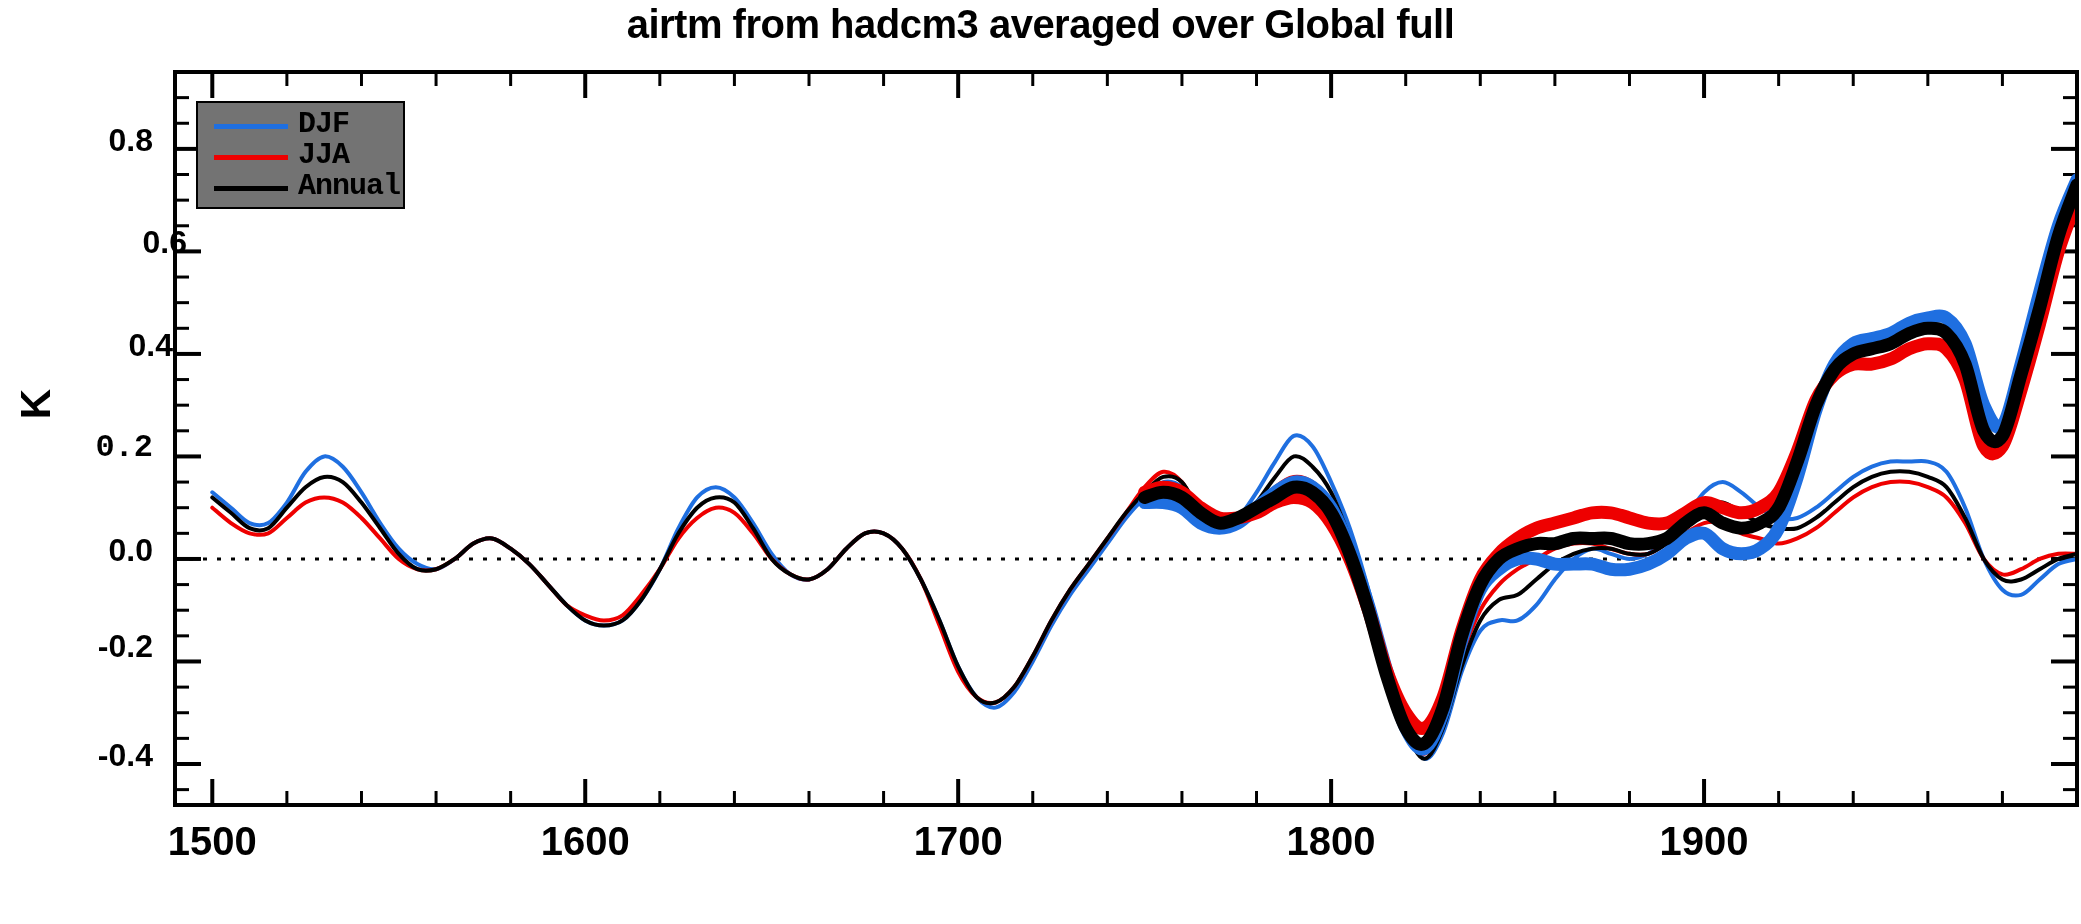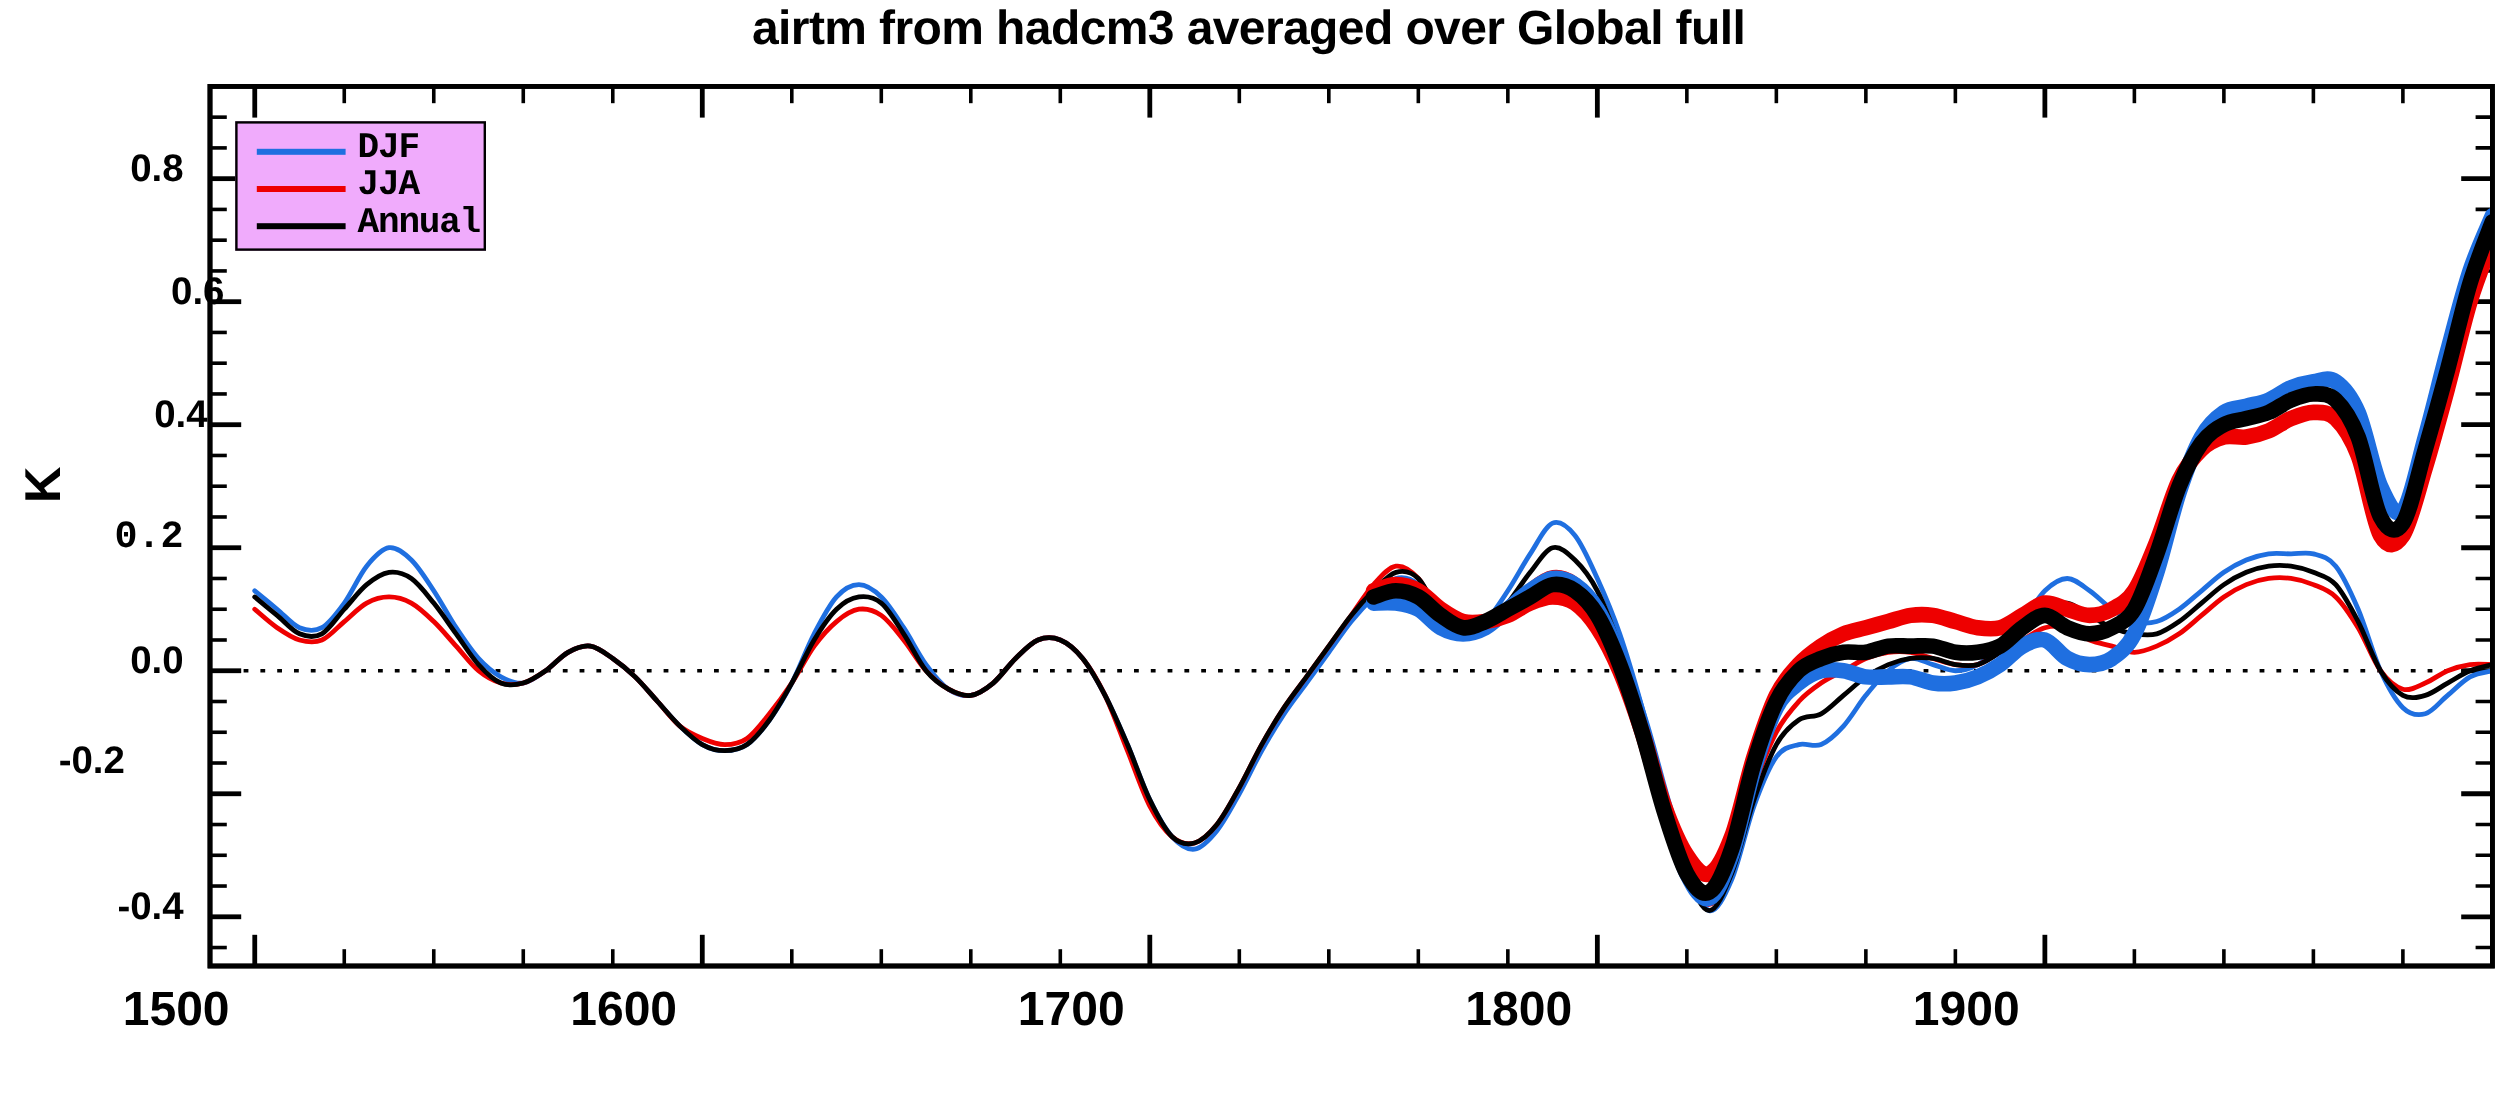--- a/index.html
+++ b/index.html
@@ -5,33 +5,33 @@
   html,body{margin:0;padding:0;background:#fff;}
   body{width:2081px;height:924px;font-family:"Liberation Sans",sans-serif;overflow:hidden;}
   #root{position:relative;width:2081px;height:924px;background:#ffffff;}
   #chart-title{
     position:absolute;left:0;top:2px;width:2081px;text-align:center;
     font-size:40px;font-weight:bold;color:#000;letter-spacing:-0.5px;
     font-family:"Liberation Sans",sans-serif;
   }
   #plot-svg{position:absolute;left:0;top:0;}
   .ytick-label{position:absolute;text-align:right;font-size:32px;font-weight:bold;color:#000;}
-  .xtick-label{position:absolute;font-size:40px;font-weight:bold;color:#000;}
+  .xtick-label{position:absolute;text-align:center;font-size:40px;font-weight:bold;color:#000;}
   #ylabel-k{
     position:absolute;left:-4px;top:380px;width:80px;text-align:center;
     font-size:42px;font-weight:bold;
     transform:rotate(-90deg);transform-origin:center center;
   }
   #xlabel-year{
     position:absolute;left:0;top:862px;width:2081px;text-align:center;
     font-size:42px;font-weight:bold;
   }
   #legend-box{
     position:absolute;left:196px;top:101px;width:205px;height:104px;
-    border:2px solid #000;background:#f0abfc;
+    border:2px solid #000;background:#737373;
   }
   .legend-row{position:absolute;left:0;height:30px;width:205px;}
   .legend-swatch{position:absolute;left:16px;top:13px;width:74px;height:5px;}
   .legend-text{position:absolute;left:100px;top:-4px;font-size:30px;font-weight:bold;color:#000;
     font-family:"Liberation Mono","DejaVu Sans Mono",monospace;letter-spacing:-1px;}
 </style>
 </head>
 <body>
 
 <div id="root">
@@ -158,21 +158,21 @@
         <path d="M 1144.65 492.32 C 1147.75 491.47, 1157.08 487.20, 1163.29 487.20 C 1169.51 487.20, 1175.73 488.90, 1181.94 492.32 C 1188.16 495.74, 1194.37 503.43, 1200.59 507.70 C 1206.80 511.97, 1213.02 516.24, 1219.24 517.95 C 1225.45 519.66, 1231.67 518.81, 1237.88 517.95 C 1244.10 517.10, 1250.31 515.39, 1256.53 512.83 C 1262.75 510.26, 1268.96 505.14, 1275.18 502.57 C 1281.39 500.01, 1287.61 497.45, 1293.82 497.45 C 1300.04 497.45, 1306.25 498.30, 1312.47 502.57 C 1318.69 506.84, 1324.90 513.68, 1331.12 523.08 C 1337.33 532.47, 1343.55 544.43, 1349.76 558.96 C 1355.98 573.48, 1362.20 591.42, 1368.41 610.22 C 1374.63 629.01, 1380.84 654.64, 1387.06 671.73 C 1393.27 688.81, 1399.49 703.34, 1405.71 712.73 C 1411.92 722.13, 1418.14 730.67, 1424.35 728.11 C 1430.57 725.55, 1436.78 713.59, 1443.00 697.36 C 1449.22 681.12, 1455.43 650.37, 1461.65 630.72 C 1467.86 611.07, 1474.08 592.28, 1480.29 579.46 C 1486.51 566.65, 1492.73 560.67, 1498.94 553.83 C 1505.16 547.00, 1511.37 542.73, 1517.59 538.45 C 1523.80 534.18, 1530.02 530.77, 1536.24 528.20 C 1542.45 525.64, 1548.67 524.79, 1554.88 523.08 C 1561.10 521.37, 1567.31 519.66, 1573.53 517.95 C 1579.75 516.24, 1585.96 513.68, 1592.18 512.83 C 1598.39 511.97, 1604.61 511.97, 1610.82 512.83 C 1617.04 513.68, 1623.25 516.24, 1629.47 517.95 C 1635.69 519.66, 1641.90 522.22, 1648.12 523.08 C 1654.33 523.93, 1660.55 524.79, 1666.76 523.08 C 1672.98 521.37, 1679.20 516.24, 1685.41 512.83 C 1691.63 509.41, 1697.84 503.43, 1704.06 502.57 C 1710.27 501.72, 1716.49 505.99, 1722.71 507.70 C 1728.92 509.41, 1735.14 512.83, 1741.35 512.83 C 1747.57 512.83, 1753.78 511.12, 1760.00 507.70 C 1766.22 504.28, 1772.43 501.72, 1778.65 492.32 C 1784.86 482.92, 1791.08 466.69, 1797.29 451.31 C 1803.51 435.94, 1809.73 412.87, 1815.94 400.06 C 1822.16 387.24, 1828.37 380.41, 1834.59 374.43 C 1840.80 368.45, 1847.02 365.88, 1853.24 364.17 C 1859.45 362.47, 1865.67 365.03, 1871.88 364.17 C 1878.10 363.32, 1884.31 361.61, 1890.53 359.05 C 1896.75 356.49, 1902.96 351.36, 1909.18 348.80 C 1915.39 346.23, 1921.61 343.67, 1927.82 343.67 C 1934.04 343.67, 1940.25 342.82, 1946.47 348.80 C 1952.69 354.78, 1958.90 363.32, 1965.12 379.55 C 1971.33 395.78, 1977.55 435.08, 1983.76 446.19 C 1989.98 457.29, 1996.20 455.59, 2002.41 446.19 C 2008.63 436.79, 2014.84 410.31, 2021.06 389.80 C 2027.27 369.30, 2033.49 346.23, 2039.71 323.17 C 2045.92 300.10, 2052.14 271.91, 2058.35 251.41 C 2064.57 230.90, 2073.89 208.69, 2077.00 200.15" fill="none" stroke="#ee0000" stroke-width="13" stroke-linecap="round" stroke-linejoin="round"></path>
         <path d="M 1144.65 497.45 C 1147.75 496.59, 1157.08 492.32, 1163.29 492.32 C 1169.51 492.32, 1175.73 494.03, 1181.94 497.45 C 1188.16 500.86, 1194.37 508.55, 1200.59 512.83 C 1206.80 517.10, 1213.02 522.22, 1219.24 523.08 C 1225.45 523.93, 1231.67 520.51, 1237.88 517.95 C 1244.10 515.39, 1250.31 511.12, 1256.53 507.70 C 1262.75 504.28, 1268.96 500.86, 1275.18 497.45 C 1281.39 494.03, 1287.61 488.05, 1293.82 487.20 C 1300.04 486.34, 1306.25 488.05, 1312.47 492.32 C 1318.69 496.59, 1324.90 502.57, 1331.12 512.83 C 1337.33 523.08, 1343.55 537.60, 1349.76 553.83 C 1355.98 570.06, 1362.20 589.71, 1368.41 610.22 C 1374.63 630.72, 1380.84 657.20, 1387.06 676.85 C 1393.27 696.50, 1399.49 717.01, 1405.71 728.11 C 1411.92 739.22, 1418.14 746.91, 1424.35 743.49 C 1430.57 740.07, 1436.78 725.55, 1443.00 707.61 C 1449.22 689.67, 1455.43 656.35, 1461.65 635.85 C 1467.86 615.34, 1474.08 597.40, 1480.29 584.59 C 1486.51 571.77, 1492.73 564.94, 1498.94 558.96 C 1505.16 552.98, 1511.37 551.27, 1517.59 548.71 C 1523.80 546.14, 1530.02 544.43, 1536.24 543.58 C 1542.45 542.73, 1548.67 544.43, 1554.88 543.58 C 1561.10 542.73, 1567.31 539.31, 1573.53 538.45 C 1579.75 537.60, 1585.96 538.45, 1592.18 538.45 C 1598.39 538.45, 1604.61 537.60, 1610.82 538.45 C 1617.04 539.31, 1623.25 542.73, 1629.47 543.58 C 1635.69 544.43, 1641.90 544.43, 1648.12 543.58 C 1654.33 542.73, 1660.55 541.87, 1666.76 538.45 C 1672.98 535.04, 1679.20 527.35, 1685.41 523.08 C 1691.63 518.81, 1697.84 512.83, 1704.06 512.83 C 1710.27 512.83, 1716.49 520.51, 1722.71 523.08 C 1728.92 525.64, 1735.14 528.20, 1741.35 528.20 C 1747.57 528.20, 1753.78 526.49, 1760.00 523.08 C 1766.22 519.66, 1772.43 517.95, 1778.65 507.70 C 1784.86 497.45, 1791.08 478.65, 1797.29 461.57 C 1803.51 444.48, 1809.73 420.56, 1815.94 405.18 C 1822.16 389.80, 1828.37 377.84, 1834.59 369.30 C 1840.80 360.76, 1847.02 357.34, 1853.24 353.92 C 1859.45 350.51, 1865.67 350.51, 1871.88 348.80 C 1878.10 347.09, 1884.31 346.23, 1890.53 343.67 C 1896.75 341.11, 1902.96 335.98, 1909.18 333.42 C 1915.39 330.86, 1921.61 328.29, 1927.82 328.29 C 1934.04 328.29, 1940.25 327.44, 1946.47 333.42 C 1952.69 339.40, 1958.90 347.94, 1965.12 364.17 C 1971.33 380.41, 1977.55 418.85, 1983.76 430.81 C 1989.98 442.77, 1996.20 445.33, 2002.41 435.94 C 2008.63 426.54, 2014.84 395.78, 2021.06 374.43 C 2027.27 353.07, 2033.49 330.86, 2039.71 307.79 C 2045.92 284.72, 2052.14 256.53, 2058.35 236.03 C 2064.57 215.52, 2073.89 193.31, 2077.00 184.77" fill="none" stroke="#000000" stroke-width="13" stroke-linecap="round" stroke-linejoin="round"></path>
       </g>
       <rect x="175" y="72" width="1902" height="733" fill="none" stroke="#000" stroke-width="4"></rect>
     </svg>
 
   <div id="ylabel-k">K</div>
 
   <div id="tick-labels">
       <div class="ytick-label" style="left: 0px; width: 153px; top: 736.993px;">-0.4</div>
-      <div class="ytick-label" style="left: 0px; width: 153px; top: 615px; text-align: center;">-0.2</div>
+      <div class="ytick-label" style="left: 0px; width: 153px; top: 628px;">-0.2</div>
       <div class="ytick-label" style="left: 0px; width: 153px; top: 531.958px;">0.0</div>
       <div class="ytick-label" style="left: 0px; width: 153px; top: 429.441px; font-family: Liberation Mono, monospace;">0.2</div>
       <div class="ytick-label" style="left: 0px; width: 153px; top: 326.923px; padding-left: 20px;">0.4</div>
       <div class="ytick-label" style="left: 0px; width: 153px; top: 224.406px; padding-left: 34px;">0.6</div>
       <div class="ytick-label" style="left: 0px; width: 153px; top: 121.888px;">0.8</div>
       <div class="xtick-label" style="width: 220px; left: 102.294px; top: 819px;">1500</div>
       <div class="xtick-label" style="width: 220px; left: 475.235px; top: 819px;">1600</div>
       <div class="xtick-label" style="width: 220px; left: 848.176px; top: 819px;">1700</div>
       <div class="xtick-label" style="width: 220px; left: 1221.12px; top: 819px;">1800</div>
       <div class="xtick-label" style="width: 220px; left: 1594.06px; top: 819px;">1900</div>

